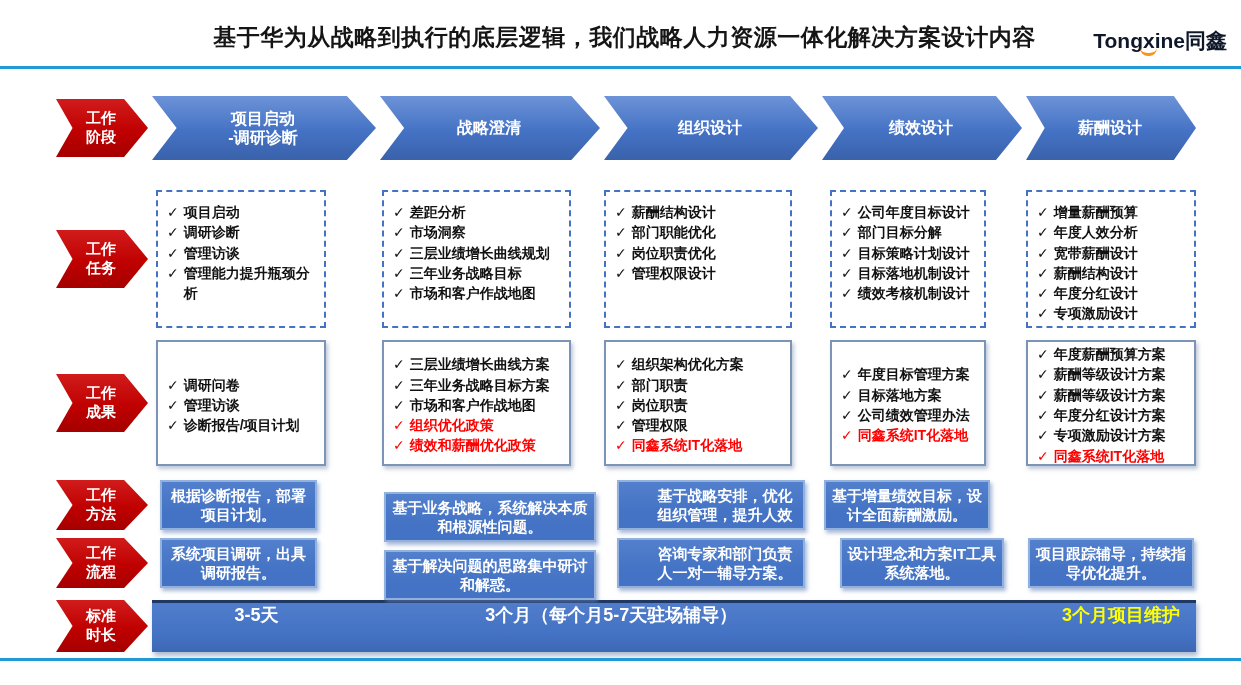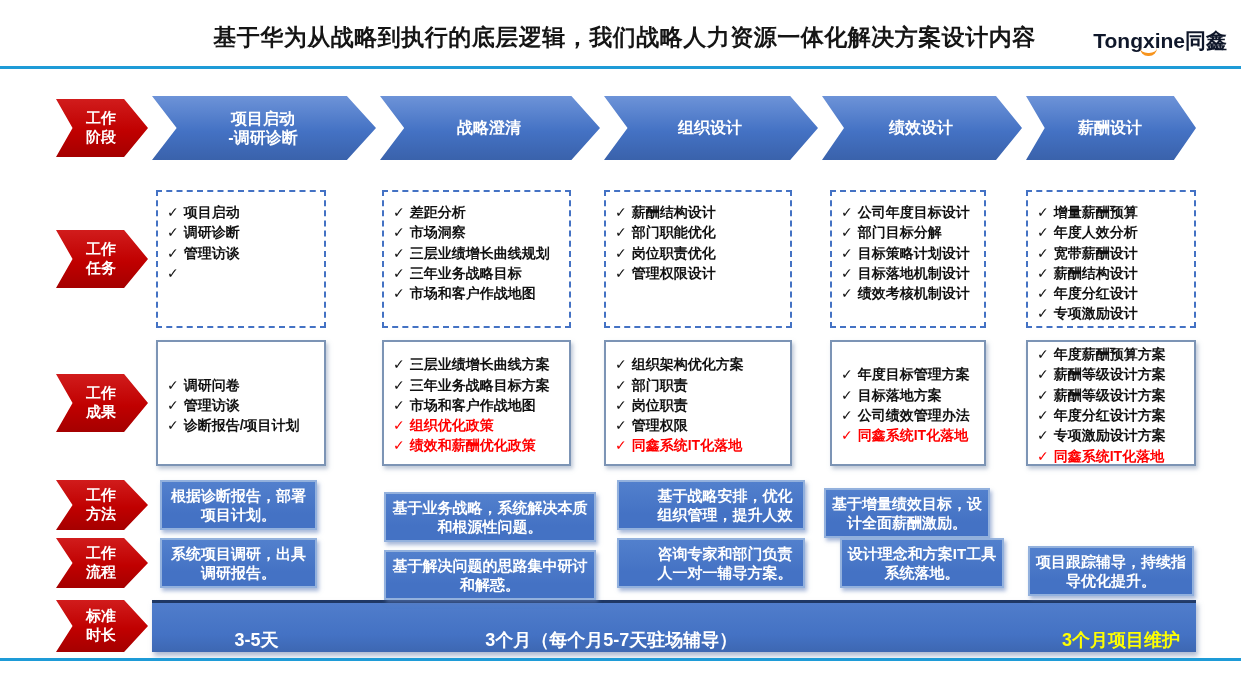--- a/index.html
+++ b/index.html
@@ -89,29 +89,29 @@
     height:100%; background:linear-gradient(180deg,#5280cd 0%,#4472C4 70%);
     border:2px solid #93B1DD; box-shadow:2px 3px 4px rgba(95,125,185,0.55);
     color:#fff; font-weight:bold; font-size:15px; line-height:1.3;
     display:flex; align-items:center; justify-content:center; text-align:center;
     padding:2px 4px;
   }
   .c1 .pill { width:70%; margin:0 auto 16px 8px; }
   .c2 .pill { width:96%; margin:12px auto; }
   .c3 .pill { width:88%; margin:0 auto;padding-left:32px; }
   .c4 .pill { width:82%; margin:0 auto; }
-  .c5 .pill { width:98%; margin:8px auto; }
+  .c5 .pill { width:98%; margin:0 auto; }
 
   
   .bar {
     flex:1; height:100%;
     background:linear-gradient(180deg,#507dcb 0%,#4472C4 65%,#3d67b2 100%);
     border-top:3px solid #1F3864;
     box-shadow:2px 4px 5px rgba(120,140,180,0.6);
-    display:flex; align-items:flex-end;
+    display:flex; align-items:flex-start;
     color:#fff; font-weight:bold; font-size:18px;
   }
   .bar .d1 { width:20%; text-align:center; }
   .bar .d2 { width:48%; text-align:center; }
   .bar .d3 { flex:1; text-align:right; padding-right:16px; color:#FFFF00; }
 </style>
 </head>
 <body>
 
 <div class="header">
@@ -152,20 +152,21 @@
             <span class="txt">调研诊断</span>
           </div>
 
           <div class="item">
             <span class="chk">✓</span>
             <span class="txt">管理访谈</span>
           </div>
 
           <div class="item">
             <span class="chk">✓</span>
+            <span class="txt">管理能力提升瓶颈分析</span>
           </div>
         </div>
     </div>
     <div class="cell c2">
       <div class="box dashed">
 
           <div class="item">
             <span class="chk">✓</span>
             <span class="txt">差距分析</span>
           </div>

